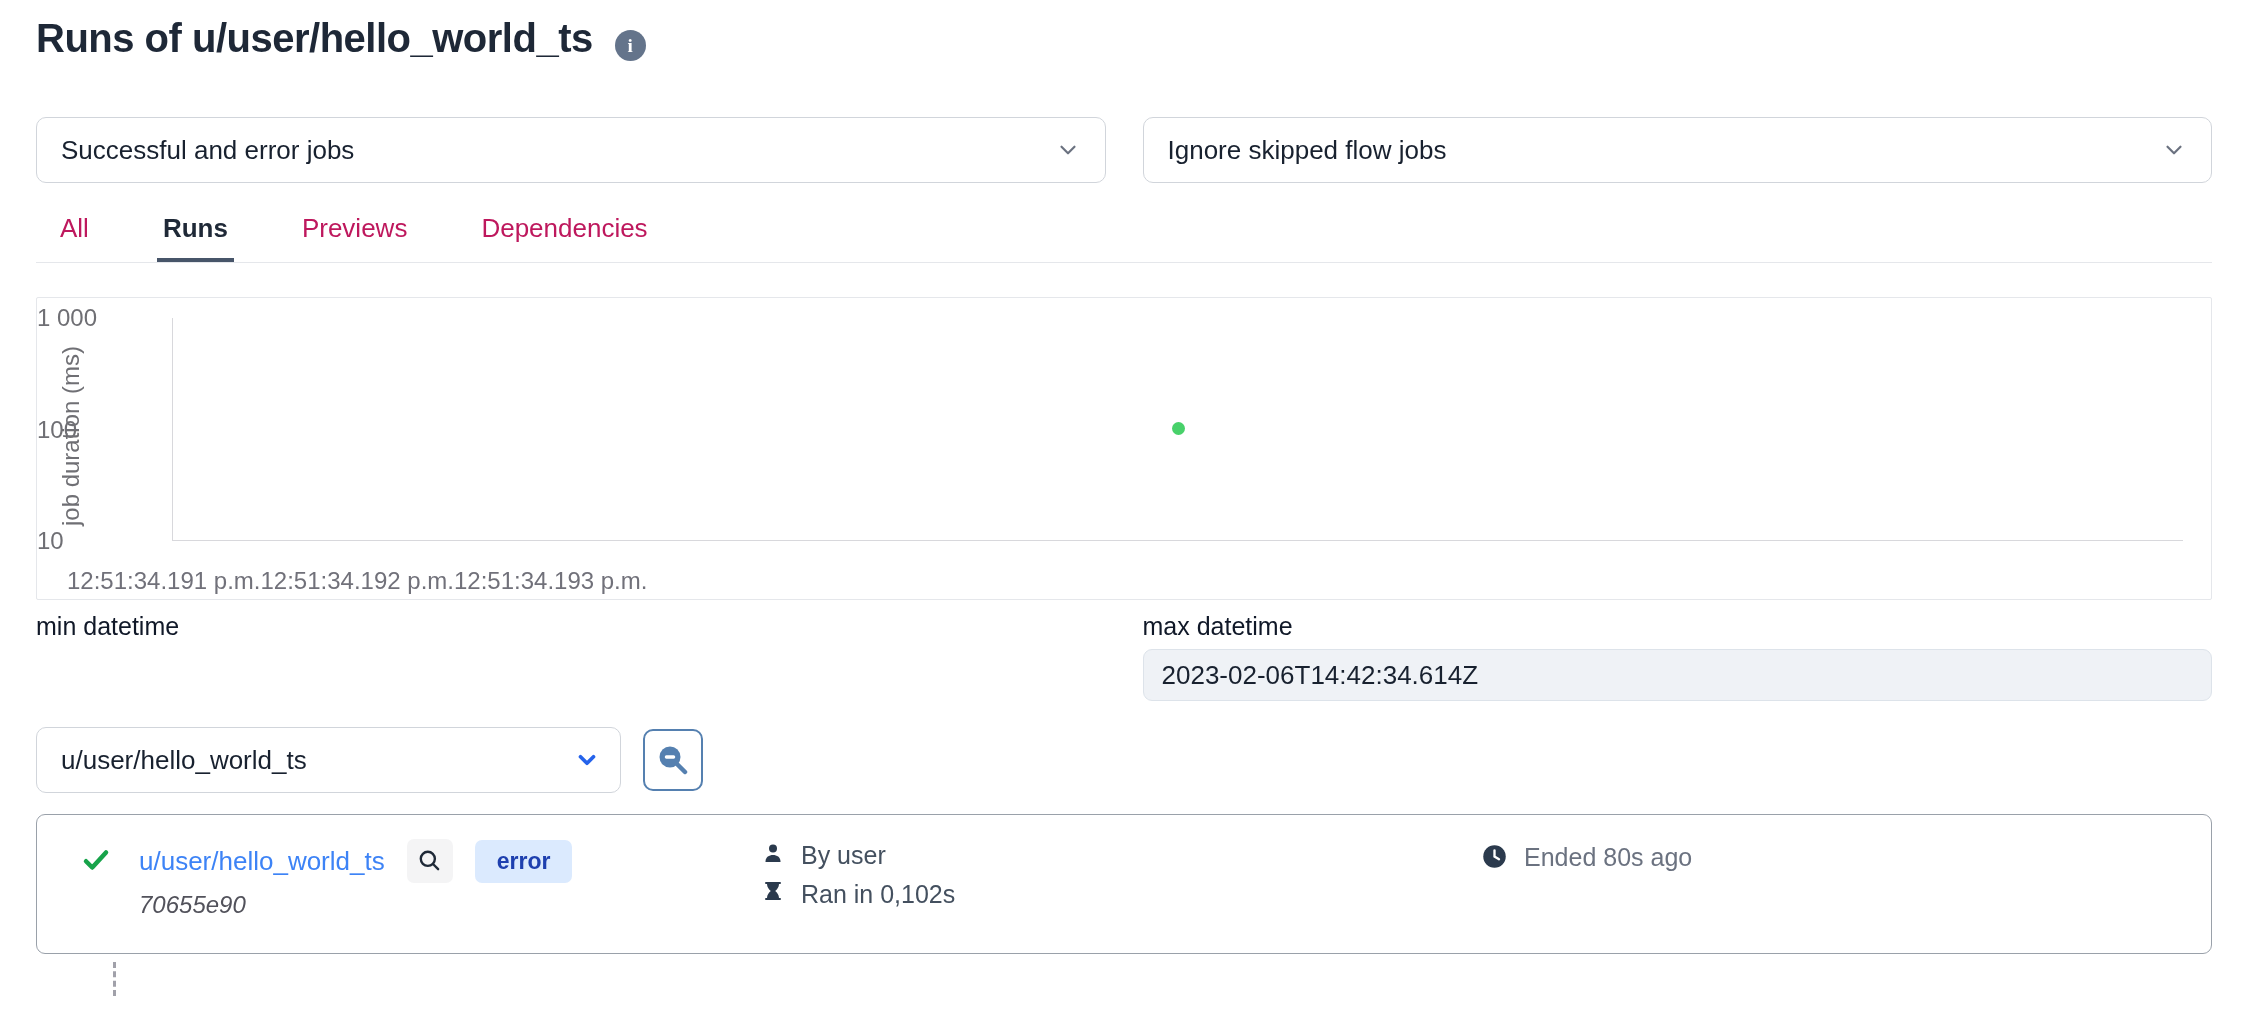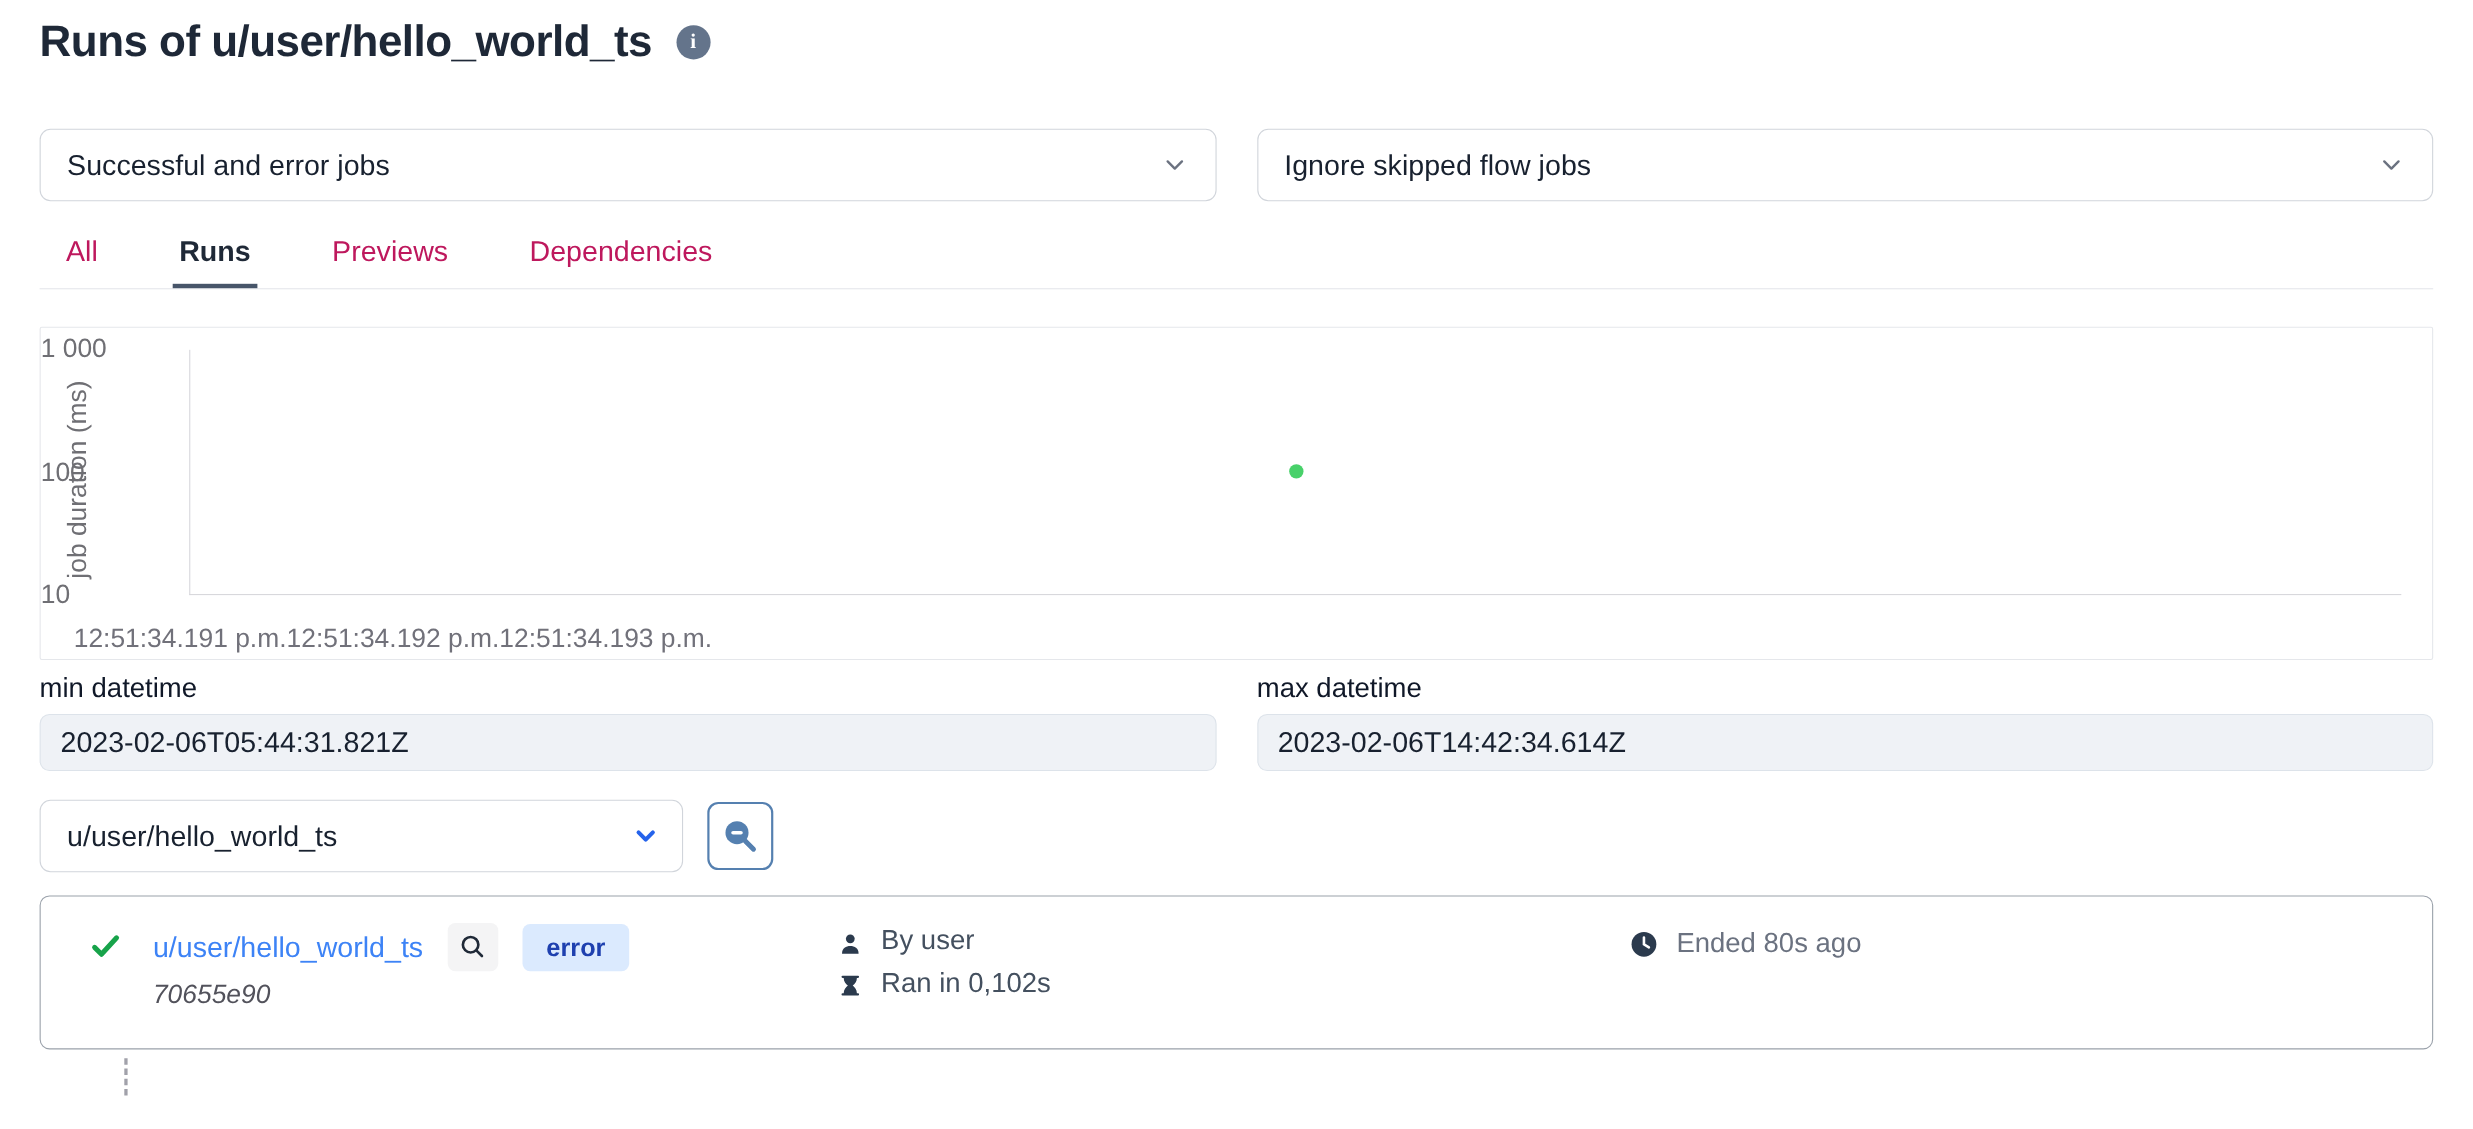--- a/index.html
+++ b/index.html
@@ -6,21 +6,21 @@
   html, body { background: #ffffff; }
   body {
     width: 2248px; height: 1026px;
     font-family: "Liberation Sans", sans-serif;
     color: #1f2937;
     padding: 16px 36px 0 36px;
     overflow: hidden;
   }
 
   
-  .title-row { display: flex; align-items: center; gap: 22px; margin-bottom: 56px; }
+  .title-row { display: flex; align-items: flex-end; gap: 22px; margin-bottom: 56px; }
   h1 { font-size: 40px; font-weight: 800; letter-spacing: -0.5px; color: #1e2837; }
   .info-badge {
     width: 31px; height: 31px; border-radius: 50%;
     background: #64748b; color: #fff;
     display: inline-flex; align-items: center; justify-content: center;
     font-size: 19px; font-weight: 700; font-family: "Liberation Serif", serif;
   }
 
   
   .select-row { display: flex; gap: 37px; margin-bottom: 24px; }
@@ -107,21 +107,21 @@
   .mini-search {
     width: 46px; height: 44px; background: #f4f4f5; border-radius: 7px; border: none;
     display: flex; align-items: center; justify-content: center; cursor: pointer;
   }
   .kind-badge {
     background: #dbeafe; color: #1e40af; font-weight: 700; font-size: 23px;
     padding: 8px 22px; border-radius: 7px;
   }
   .run-hash { font-size: 24px; font-style: italic; color: #52525b; }
   .run-mid { display: flex; flex-direction: column; gap: 10px; flex: 1; padding-top: 2px; }
-  .meta-line { display: flex; align-items: flex-end; gap: 16px; font-size: 25px; color: #44505f; }
+  .meta-line { display: flex; align-items: flex-start; gap: 16px; font-size: 25px; color: #44505f; }
   .run-right { width: 700px; padding-top: 4px; }
   .icon-20 { width: 24px; height: 24px; flex: none; }
   .icon-26 { width: 27px; height: 27px; flex: none; }
   .ended-text { color: #6b7280; }
 
   
   .connector { width: 0; height: 34px; border-left: 3px dashed #a1a1aa; margin: 8px 0 0 77px; }
 </style>
 </head>
 <body>
@@ -166,21 +166,20 @@
   <div class="xticks">
       <span>12:51:34.191 p.m.</span>
       <span>12:51:34.192 p.m.</span>
       <span>12:51:34.193 p.m.</span>
     </div>
 </div>
 
 <div class="dt-row">
   <div class="dt-col">
     <div class="dt-label">min datetime</div>
-    <input class="dt-input" type="text" value="2023-02-06T05:44:31.821Z" style="">
   </div>
   <div class="dt-col">
     <div class="dt-label">max datetime</div>
     <input class="dt-input" type="text" value="2023-02-06T14:42:34.614Z" style="">
   </div>
 </div>
 
 <div class="path-row">
   <div class="path-select">
     <span>u/user/hello_world_ts</span>

